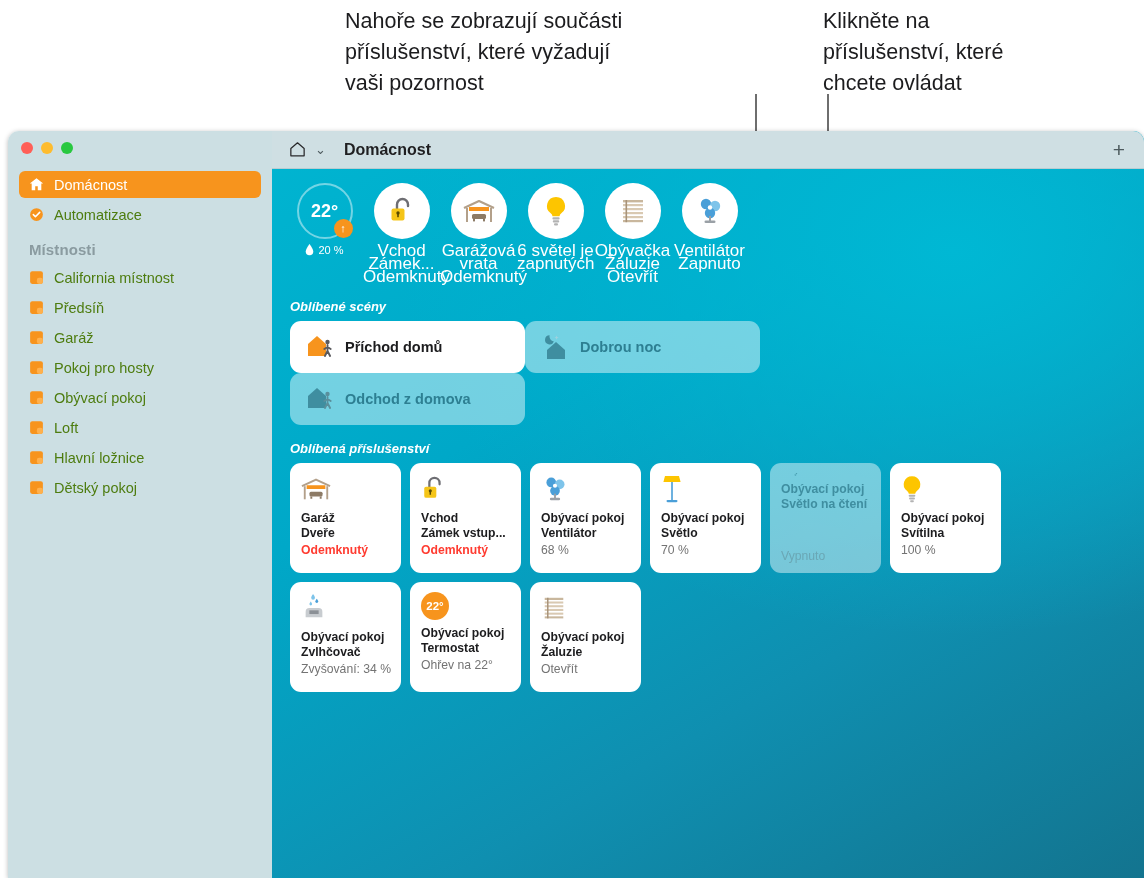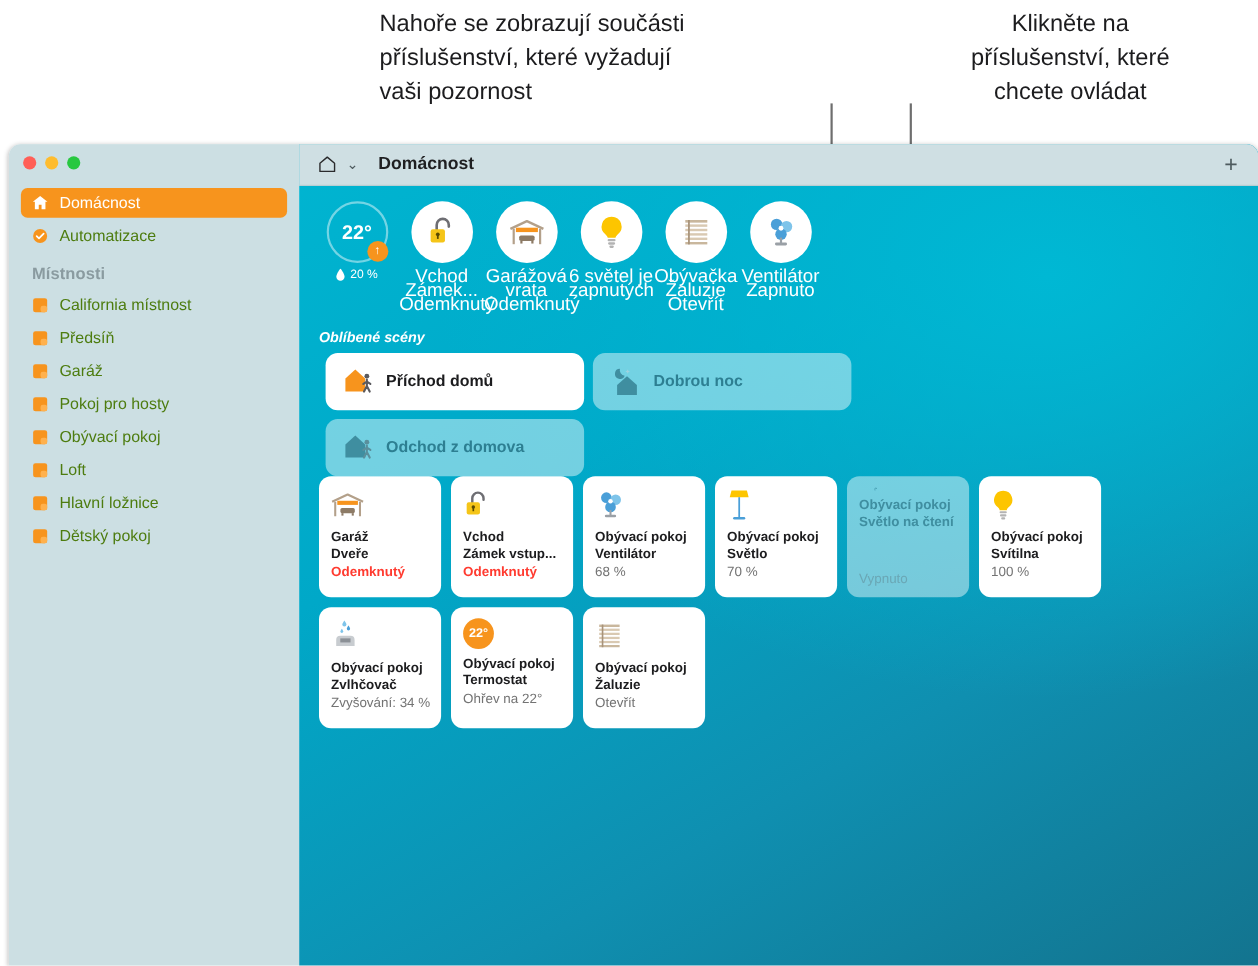--- a/index.html
+++ b/index.html
@@ -13,21 +13,21 @@
 
   
   .callout-text {
     position: absolute;
     font-size: 21.5px;
     line-height: 31px;
     color: #1c1c1e;
     white-space: pre-line;
   }
   #callout-left  { left: 345px; top: 6px;  width: 410px; text-align: left; }
-  #callout-right { left: 823px; top: 6px;  width: 300px; text-align: center; }
+  #callout-right { left: 823px; top: 6px;  width: 300px; text-align: left; }
 
   .callout-line { position: absolute; background: #6e6e6e; }
 
   
   #window {
     position: absolute;
     left: 8px; top: 131px;
     width: 1136px; height: 747px;
     border-radius: 11px 11px 0 0;
     overflow: hidden;
@@ -118,21 +118,21 @@
   }
 
   
   .section-title {
     font-size: 13px; font-weight: 600; color: #ffffff;
     margin: 16px 0 7px 18px;
     font-style: italic;
   }
 
   
-  #scenes { padding-left: 24px; display: flex; flex-wrap: wrap; gap: 8px; width: 520px; text-align: right; }
+  #scenes { padding-left: 18px; display: flex; flex-wrap: wrap; width: 520px; text-align: right; }
   .scene-card {
     width: 235px; height: 52px; border-radius: 11px;
     display: flex; align-items: center; gap: 9px;
     padding-left: 16px;
     font-size: 14.5px; font-weight: 700;
   }
   .scene-card.on  { background: #ffffff; color: #1c1c1e; }
   .scene-card.off { background: rgba(255,255,255,0.45); color: #2d7f92; }
   .scene-icon { width: 30px; height: 26px; flex: 0 0 30px; }
 
@@ -389,20 +389,21 @@
           <div class="scene-card off">
             <svg class="scene-icon" viewBox="0 0 30 26">
               <path fill="#3f8ea0" d="M11 2 2 10v12h18V10Z"></path>
               <circle cx="21.5" cy="8" r="2.2" fill="#5a8f9c"></circle>
               <path d="M21.5 11v6M21.5 13l-3.2 2M21.5 13l3.2 2M21.5 17l-2.6 5M21.5 17l2.6 5" stroke="#5a8f9c" stroke-width="1.9" fill="none" stroke-linecap="round"></path>
             </svg>
             <span>Odchod z domova</span>
           </div>
         </div>
 
+        <div class="section-title">Oblíbená příslušenství</div>
         <div id="accessories">
 
           <div class="acc-card">
             <svg class="acc-icon" style="width:30px" viewBox="0 0 32 26">
               <path d="M1 10 16 3l15 7" stroke="#b3a08a" stroke-width="2.2" fill="none" stroke-linejoin="round"></path>
               <rect x="6" y="9" width="20" height="4" fill="#f7941d"></rect>
               <rect x="3" y="10" width="2" height="14" fill="#b3a08a"></rect>
               <rect x="27" y="10" width="2" height="14" fill="#b3a08a"></rect>
               <rect x="9" y="16" width="14" height="5" rx="1.6" fill="#8d7b66"></rect>
               <rect x="10" y="21" width="2" height="2.4" fill="#8d7b66"></rect>

